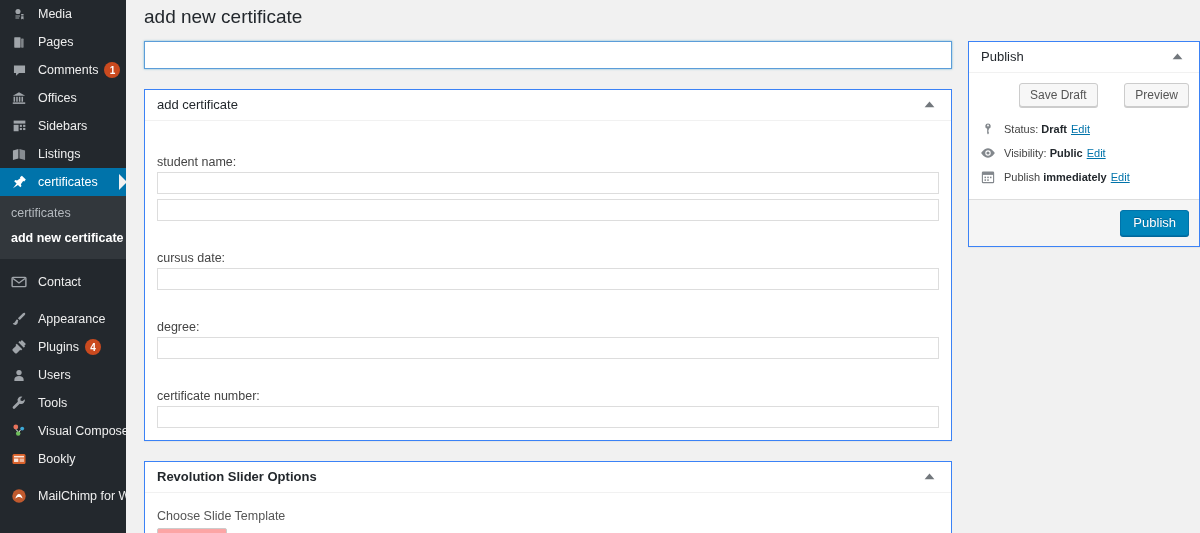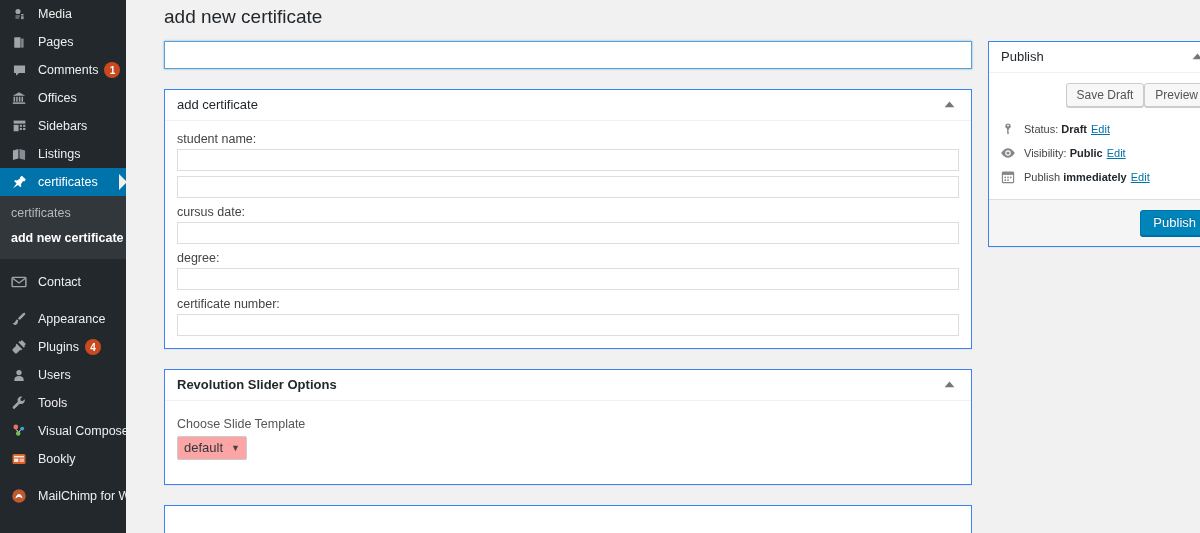--- a/index.html
+++ b/index.html
@@ -6,21 +6,21 @@
   html, body {
     margin: 0; padding: 0;
     width: 1200px; height: 533px;
     overflow: hidden;
     background: #f1f1f1;
     font-family: "Liberation Sans", sans-serif;
     -webkit-font-smoothing: antialiased;
   }
 
   
-  #app { display: flex; width: 1200px; height: 533px; gap: 20px; }
+  #app { display: flex; width: 1200px; height: 533px; }
 
   
   #adminmenu {
     width: 126px;
     min-width: 126px;
     background: #23282d;
     height: 533px;
     overflow: hidden;
     position: relative;
   }
@@ -172,20 +172,21 @@
     font-size: 9px;
     line-height: 1;
   }
   .inside { padding: 9px 12px 12px 12px; }
 
   .field-label {
     display: block;
     font-size: 12.5px;
     color: #444;
     padding: 2px 0 3px 0;
+    margin-top: 23px;
   }
   .text-field {
     width: 100%;
     height: 22px;
     border: 1px solid #ddd;
     background: #fff;
     font-size: 12px;
     padding: 2px 5px;
     font-family: "Liberation Sans", sans-serif;
     color: #32373c;
@@ -227,21 +228,21 @@
 
   
   #submitdiv .inside { padding: 0; }
   .submitbox { }
   .minor-publishing {
     padding: 10px 10px 10px 10px;
     border-bottom: 1px solid #ddd;
   }
   .minor-publishing-actions {
     display: flex;
-    justify-content: flex-end;
+    justify-content: space-between;
     align-items: center;
     padding-bottom: 10px;
     margin-left: 40px;
   }
   .btn-secondary {
     font-family: "Liberation Sans", sans-serif;
     font-size: 12px;
     color: #555;
     background: #f7f7f7;
     border: 1px solid #ccc;

